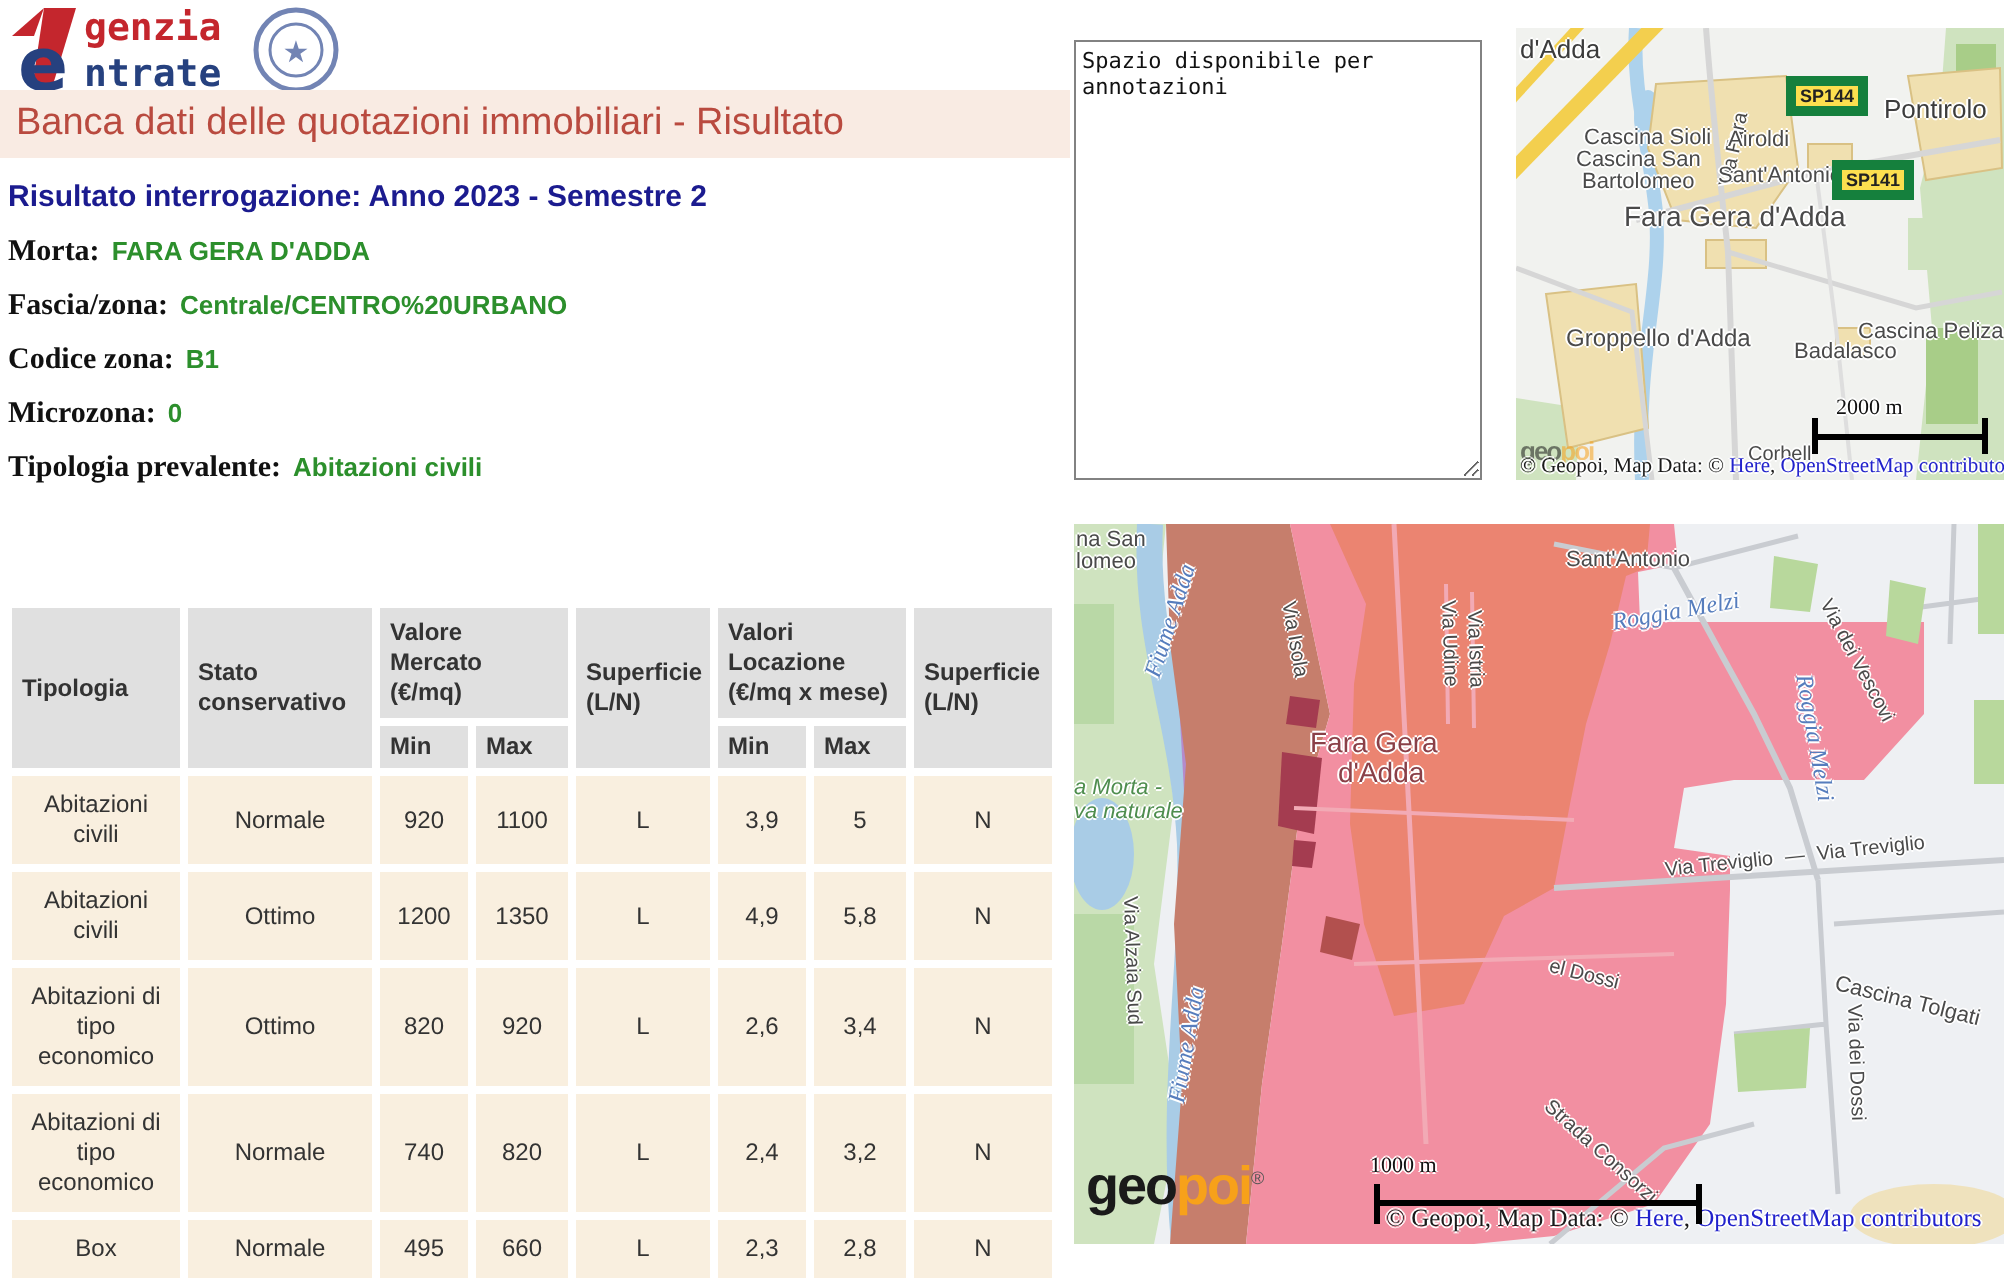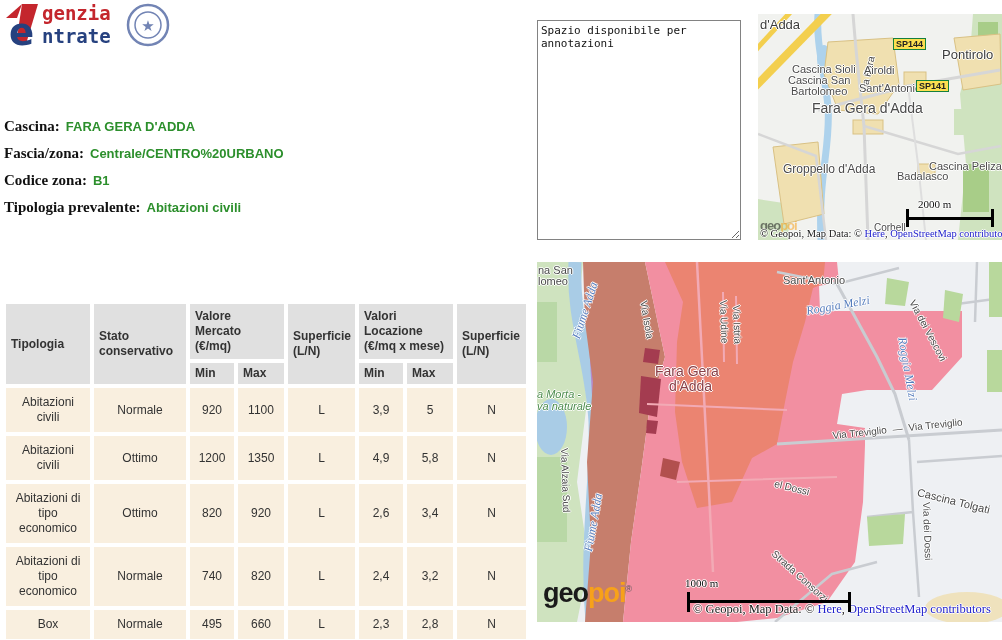--- a/index.html
+++ b/index.html
@@ -29,21 +29,21 @@
                border:1px solid #828282;padding:3px;resize:both;background:#fff;}
 
   
   .map{position:absolute;overflow:hidden;background:#f1f2ef;}
   .map svg{position:absolute;left:0;top:0;}
   .ml{position:absolute;font-size:11px;color:#4a4a4a;white-space:nowrap;transform-origin:left top;
       text-shadow:1px 0 0 #fff,-1px 0 0 #fff,0 1px 0 #fff,0 -1px 0 #fff;z-index:3;}
   .tl{font-size:13px;color:#3c3c3c;}
   .wl{font-family:"Liberation Serif",serif;font-style:italic;font-size:12px;color:#567dbd;}
   .gl{font-family:Liberation Sans, sans-serif;font-style:italic;font-size:11px;color:#4e8d4e;}
-  .badge{background:#fcdf4f;border:1px solid #15803d;font-size:9px;font-weight:bold;color:#222;
+  .badge{background:#fcdf4f;border:5px solid #15803d;font-size:9px;font-weight:bold;color:#222;
          padding:0 2px;text-shadow:none;}
   .scalebar{position:absolute;border-left:3px solid #000;border-right:3px solid #000;z-index:5;}
   .scalebar::after{content:"";position:absolute;left:0;right:0;top:8px;height:3px;background:#000;}
   .scaletext{position:absolute;font-family:"Liberation Serif",serif;font-size:11px;color:#111;z-index:5;
              text-shadow:1px 0 0 #fff,-1px 0 0 #fff,0 1px 0 #fff,0 -1px 0 #fff;}
   .attr{position:absolute;font-family:"Liberation Serif",serif;color:#1a1a1a;white-space:nowrap;z-index:4;
         text-shadow:1px 0 0 #fff,-1px 0 0 #fff,0 1px 0 #fff,0 -1px 0 #fff;}
   .attr a{color:#2222cc;text-decoration:none;}
   .geopoi{position:absolute;font-weight:800;letter-spacing:-1px;z-index:4;font-family:"Liberation Sans",sans-serif;text-align:right;}
   .geopoi .g1{color:#1a1a1a;} .geopoi .g2{color:#f7a11a;}
@@ -113,25 +113,28 @@
       <text x="36" y="18" font-family="DejaVu Sans Mono, monospace" font-size="19" font-weight="bold" fill="#c4262d" id="logo-line1">genzia</text>
       <text x="36" y="41" font-family="DejaVu Sans Mono, monospace" font-size="19" font-weight="bold" fill="#26417f" id="logo-line2">ntrate</text>
       <g>
         <circle cx="142" cy="23" r="20" fill="#fff" stroke="#7284b4" stroke-width="2.5"></circle>
         <circle cx="142" cy="23" r="13" fill="none" stroke="#7284b4" stroke-width="1.5"></circle>
         <text x="142" y="29" text-anchor="middle" font-size="15" fill="#7284b4">★</text>
       </g>
     </svg>
   </div>
 
+  <div id="banner">Banca dati delle quotazioni immobiliari - Risultato</div>
+  <div id="result-title">Risultato interrogazione: Anno 2023 - Semestre 2</div>
 
   <div id="kv">
-    <div class="kv-row"><span class="kv-label">Cascina:</span><span class="kv-value">FARA GERA D'ADDA</span></div>
+    <div class="kv-row"><span class="kv-label">Morta:</span><span class="kv-value">FARA GERA D'ADDA</span></div>
     <div class="kv-row"><span class="kv-label">Fascia/zona:</span><span class="kv-value">Centrale/CENTRO%20URBANO</span></div>
     <div class="kv-row"><span class="kv-label">Codice zona:</span><span class="kv-value">B1</span></div>
+    <div class="kv-row"><span class="kv-label">Microzona:</span><span class="kv-value">0</span></div>
     <div class="kv-row"><span class="kv-label">Tipologia prevalente:</span><span class="kv-value">Abitazioni civili</span></div>
   </div>
 
   <table id="quot-table">
     <colgroup>
         <col style="width:84px">
         <col style="width:92px">
         <col style="width:44px">
         <col style="width:46px">
         <col style="width:67px">

